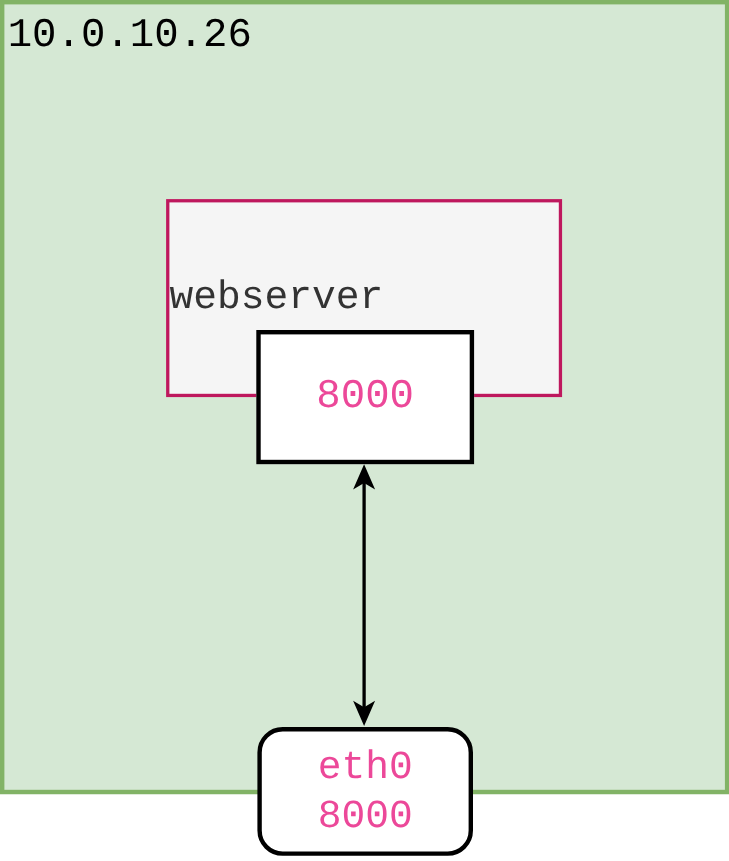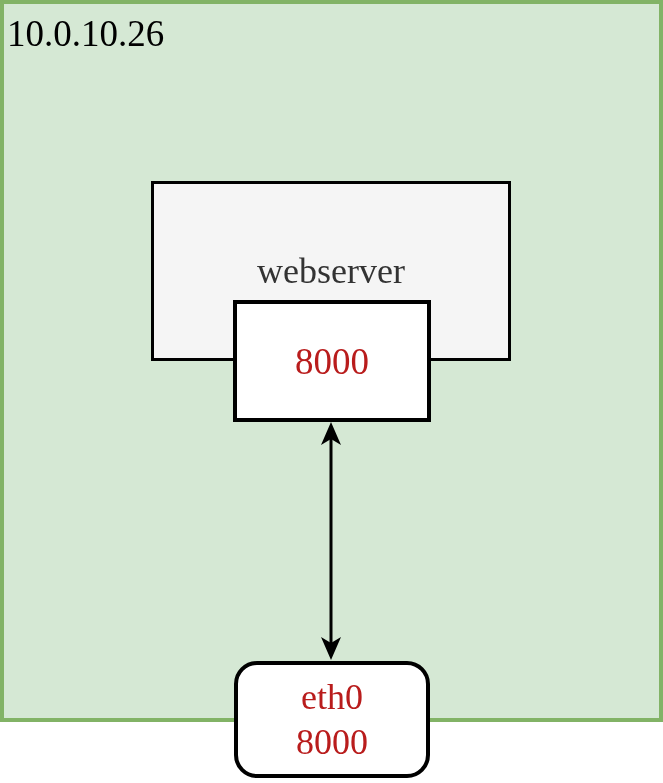--- a/index.html
+++ b/index.html
@@ -6,21 +6,21 @@
     margin: 0;
     padding: 0;
     background: #ffffff;
   }
   .canvas {
     position: relative;
     width: 663px;
     height: 783px;
     background: #ffffff;
     overflow: hidden;
-    font-family: Liberation Serif, serif;
+    font-family: Liberation Mono, monospace;
   }
   .network-zone {
     position: absolute;
     left: 0;
     top: 0;
     width: 663px;
     height: 722px;
     box-sizing: border-box;
     background: #d5e8d4;
     border: 4px solid #82b366;
@@ -35,24 +35,23 @@
     white-space: nowrap;
   }
   .webserver-node {
     position: absolute;
     left: 151px;
     top: 181px;
     width: 360px;
     height: 180px;
     box-sizing: border-box;
     background: #f5f5f5;
-    border: 3px solid #000000;
+    border: 3px solid #be185d;
     display: flex;
     align-items: center;
-    justify-content: center;
   }
   .webserver-label {
     font-size: 36px;
     color: #333333;
     line-height: 1;
   }
   .arrow-layer {
     position: absolute;
     left: 0;
     top: 0;
@@ -63,21 +62,21 @@
   .port-node {
     position: absolute;
     box-sizing: border-box;
     background: #ffffff;
     border: 4px solid #000000;
     display: flex;
     flex-direction: column;
     align-items: center;
     justify-content: center;
     text-align: left;
-    color: #b91c1c;
+    color: #ec4899;
   }
   .port-top-node {
     left: 233px;
     top: 300px;
     width: 198px;
     height: 122px;
     font-size: 37px;
     line-height: 1;
   }
   .interface-node {

